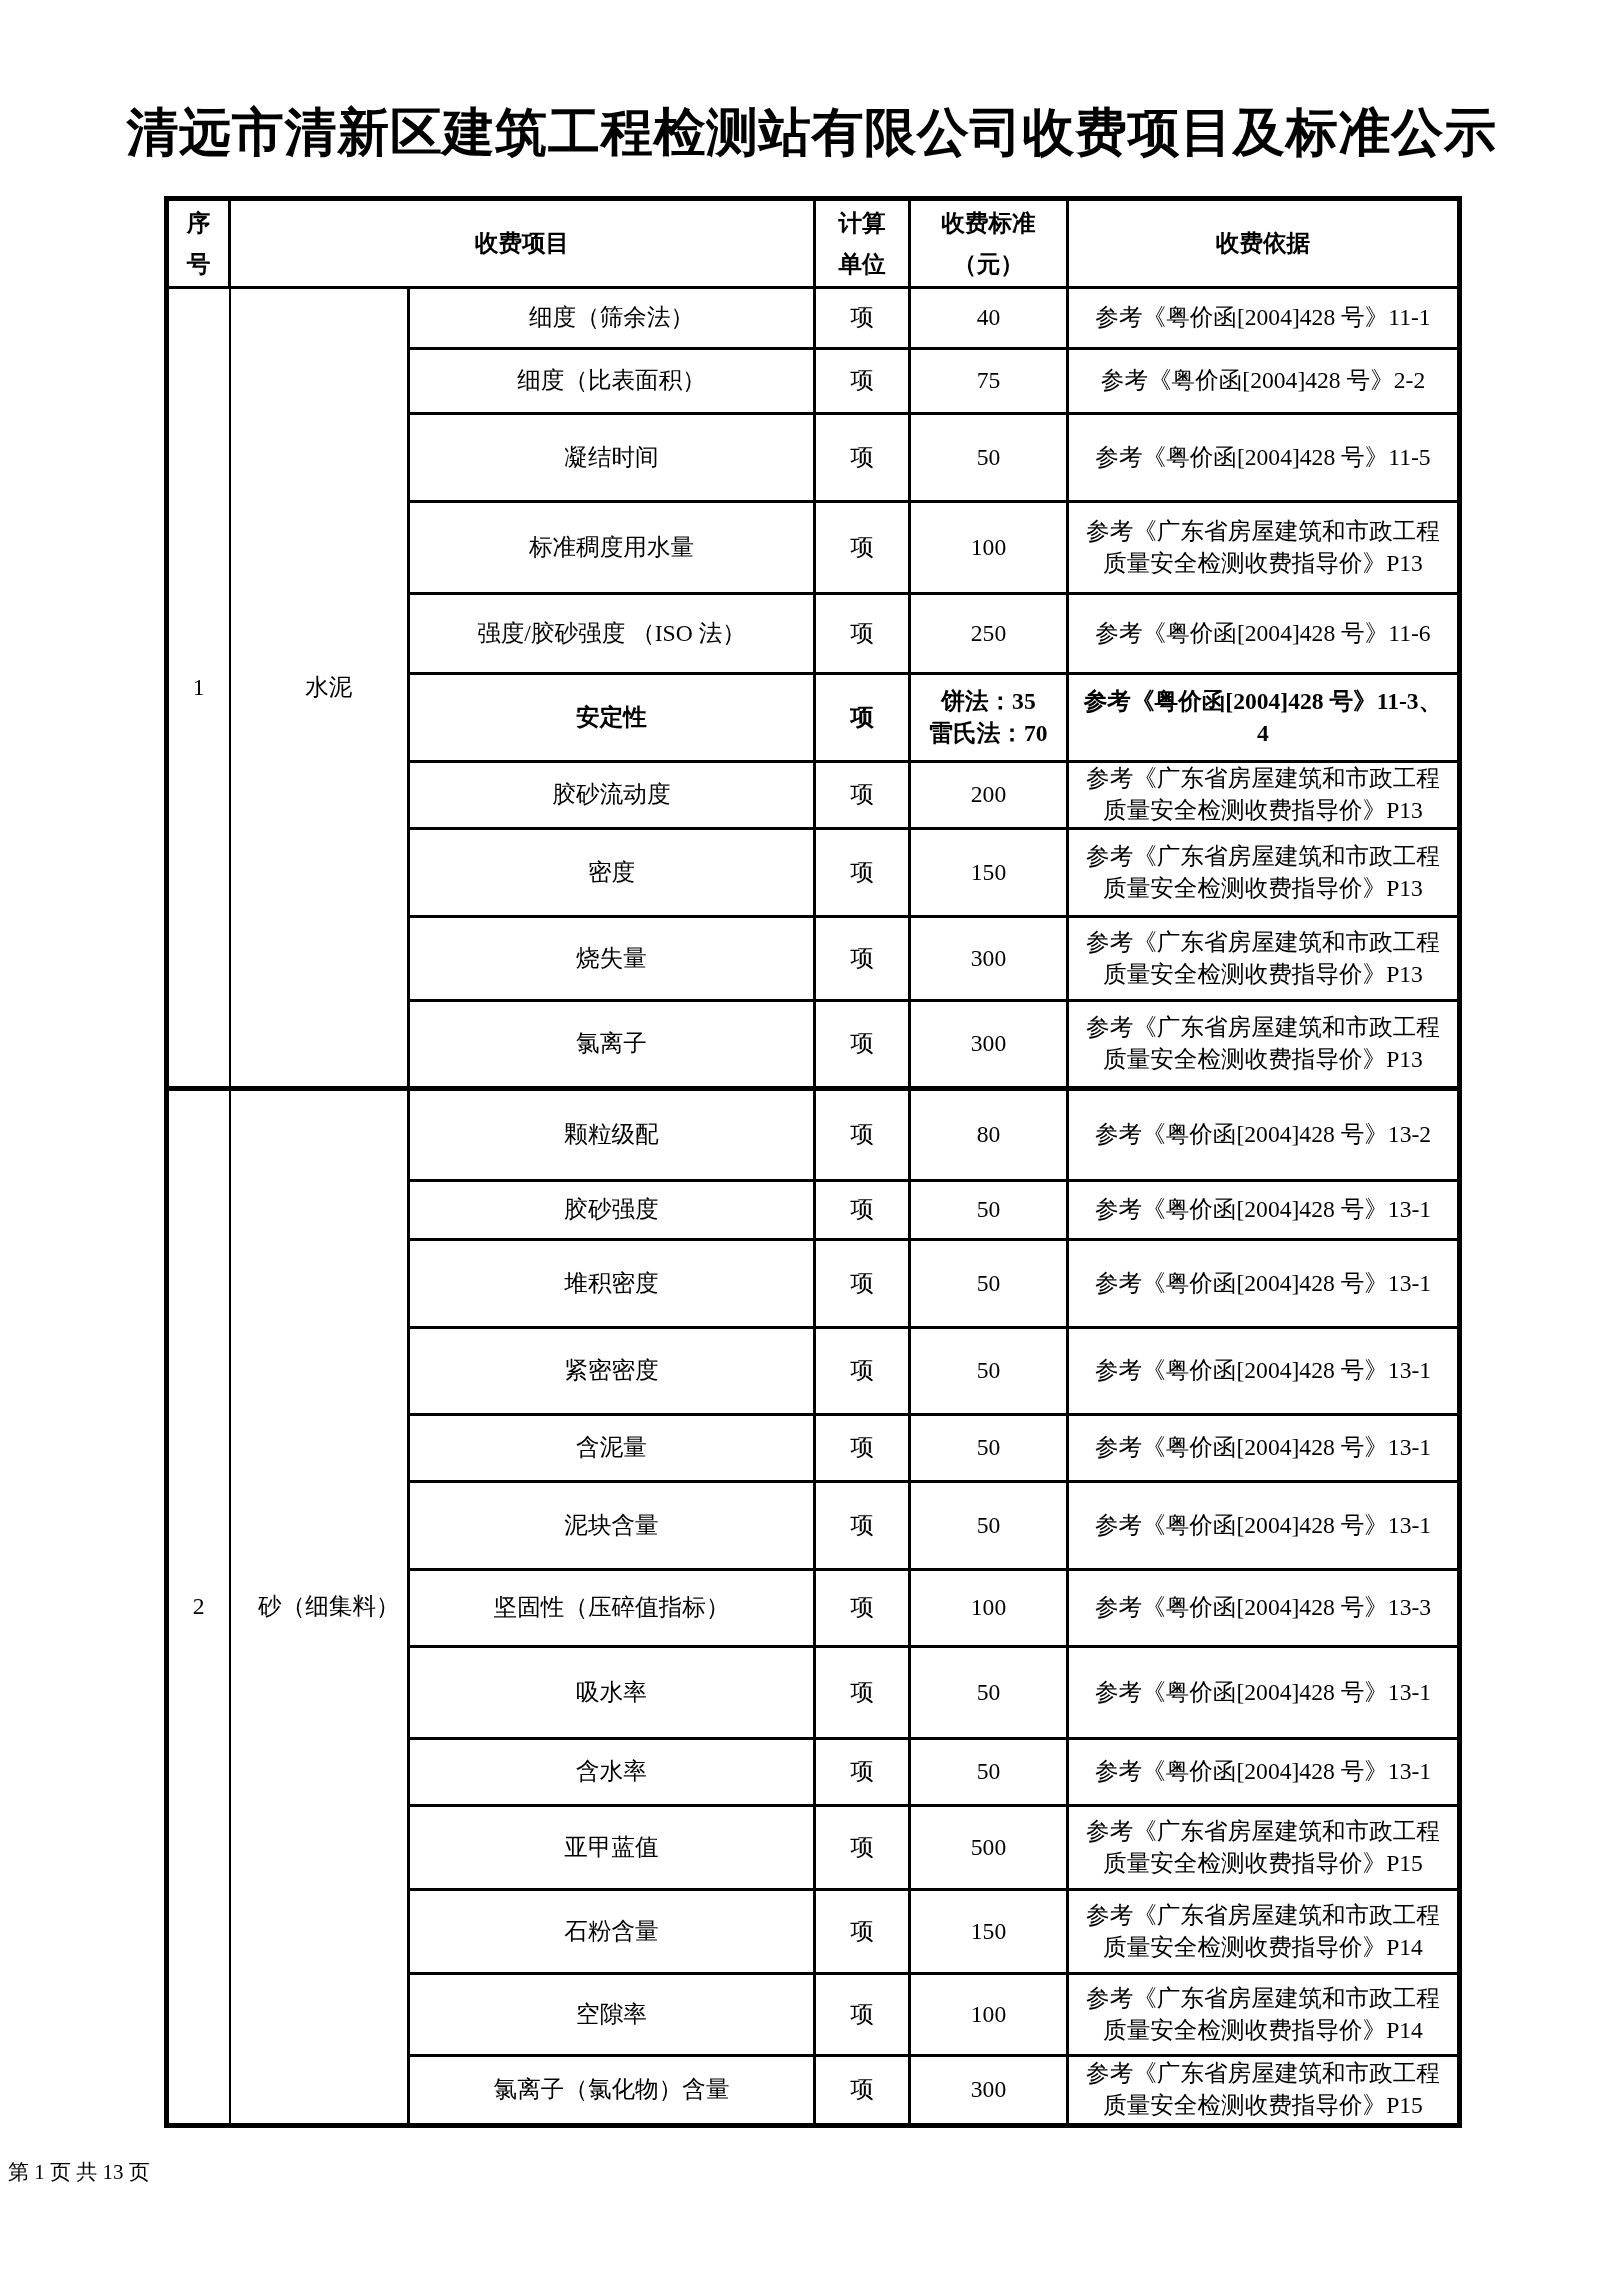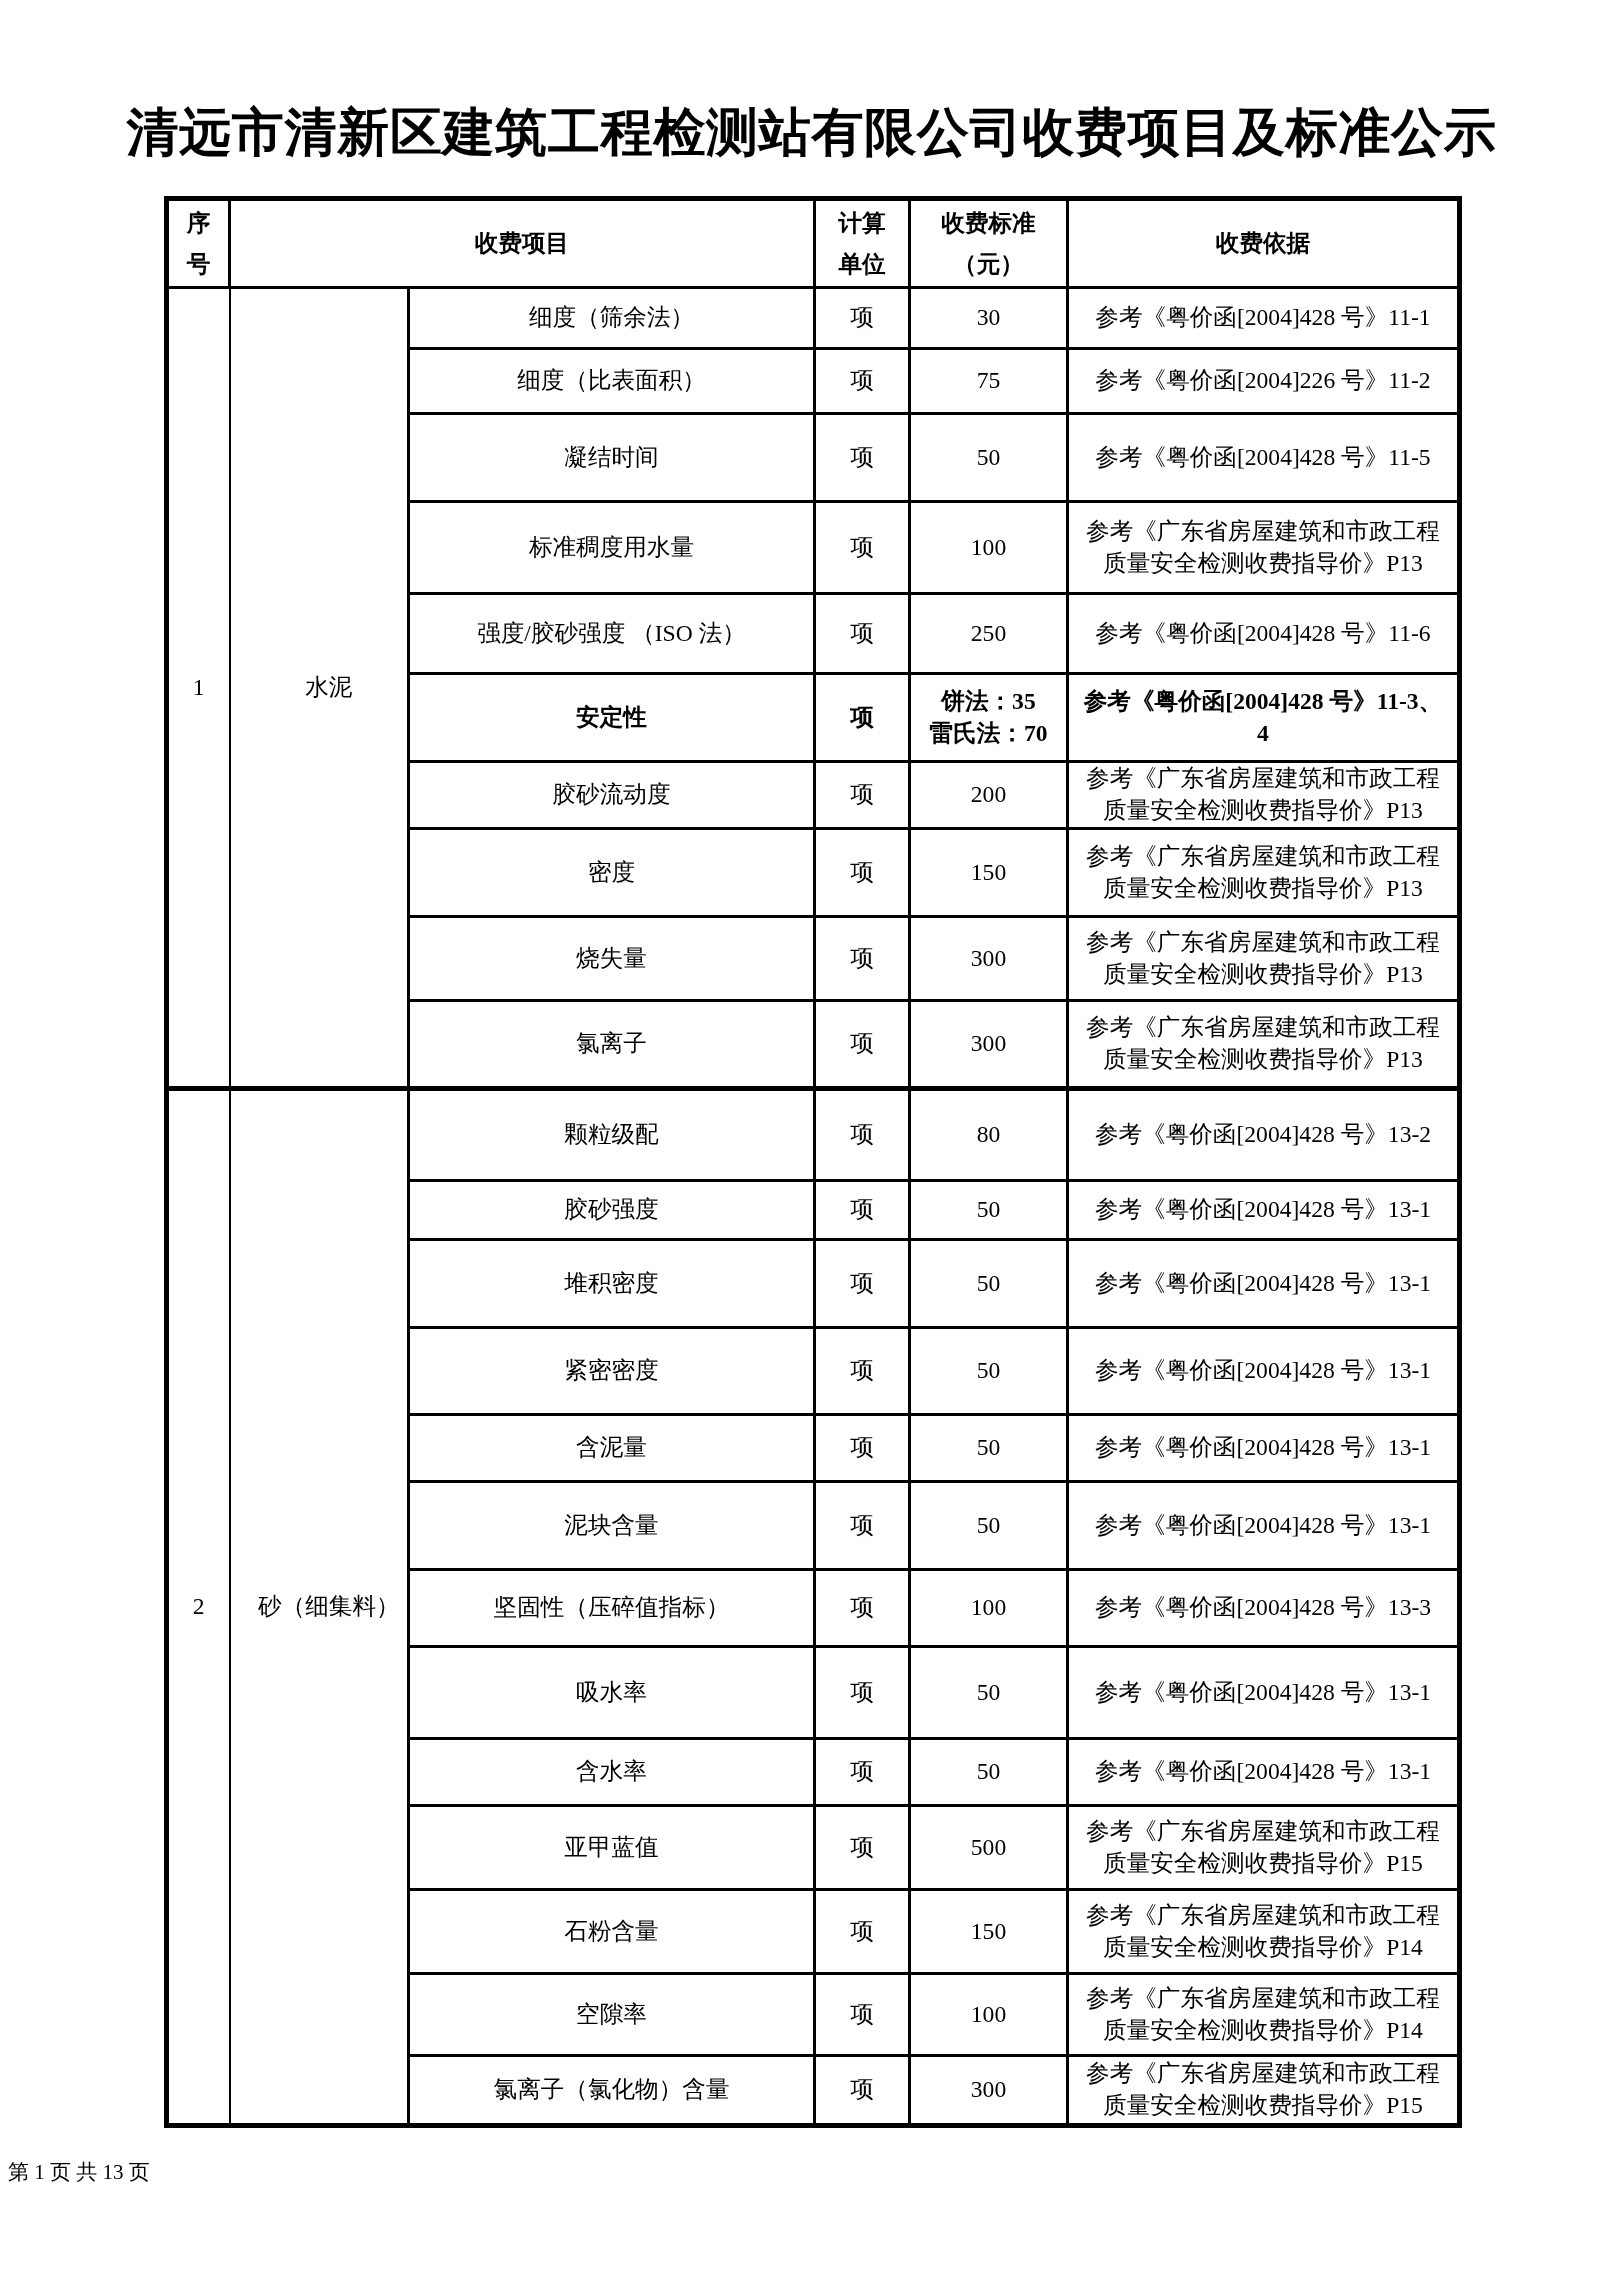--- a/index.html
+++ b/index.html
@@ -97,28 +97,28 @@
 （元）</th>
       <th>收费依据</th>
     </tr>
   </thead>
   <tbody>
       <tr style="height: 61px;">
         <td class="cell idx-cell" rowspan="10">1</td>
         <td class="cell cat-cell" rowspan="10">水泥</td>
         <td class="cell item-cell">细度（筛余法）</td>
         <td class="cell unit-cell">项</td>
-        <td class="cell fee-cell">30</td>
+        <td class="cell fee-cell">40</td>
         <td class="cell basis-cell">参考《粤价函[2004]428 号》11-1</td>
       </tr>
       <tr style="height: 65px;">
         <td class="cell item-cell">细度（比表面积）</td>
         <td class="cell unit-cell">项</td>
         <td class="cell fee-cell">75</td>
-        <td class="cell basis-cell">参考《粤价函[2004]226 号》11-2</td>
+        <td class="cell basis-cell">参考《粤价函[2004]428 号》2-2</td>
       </tr>
       <tr style="height: 88px;">
         <td class="cell item-cell">凝结时间</td>
         <td class="cell unit-cell">项</td>
         <td class="cell fee-cell">50</td>
         <td class="cell basis-cell">参考《粤价函[2004]428 号》11-5</td>
       </tr>
       <tr style="height: 92px;">
         <td class="cell item-cell">标准稠度用水量</td>
         <td class="cell unit-cell">项</td>

